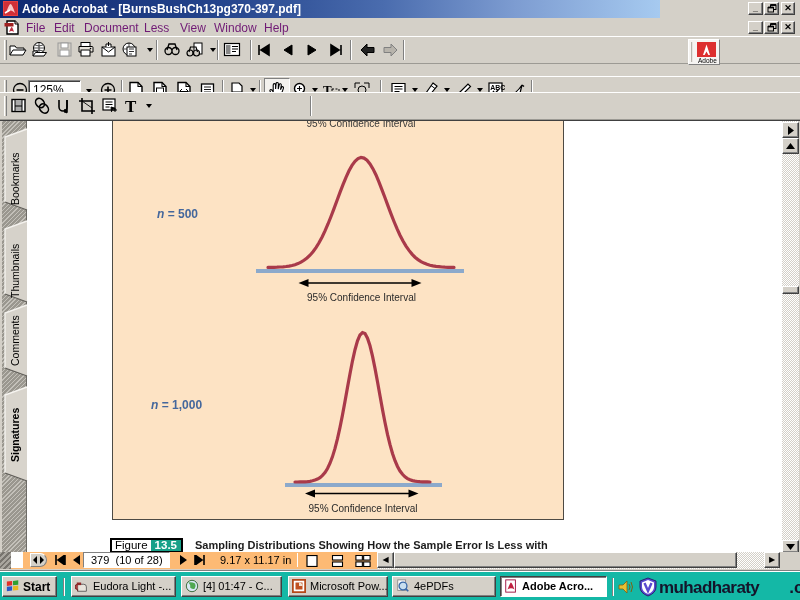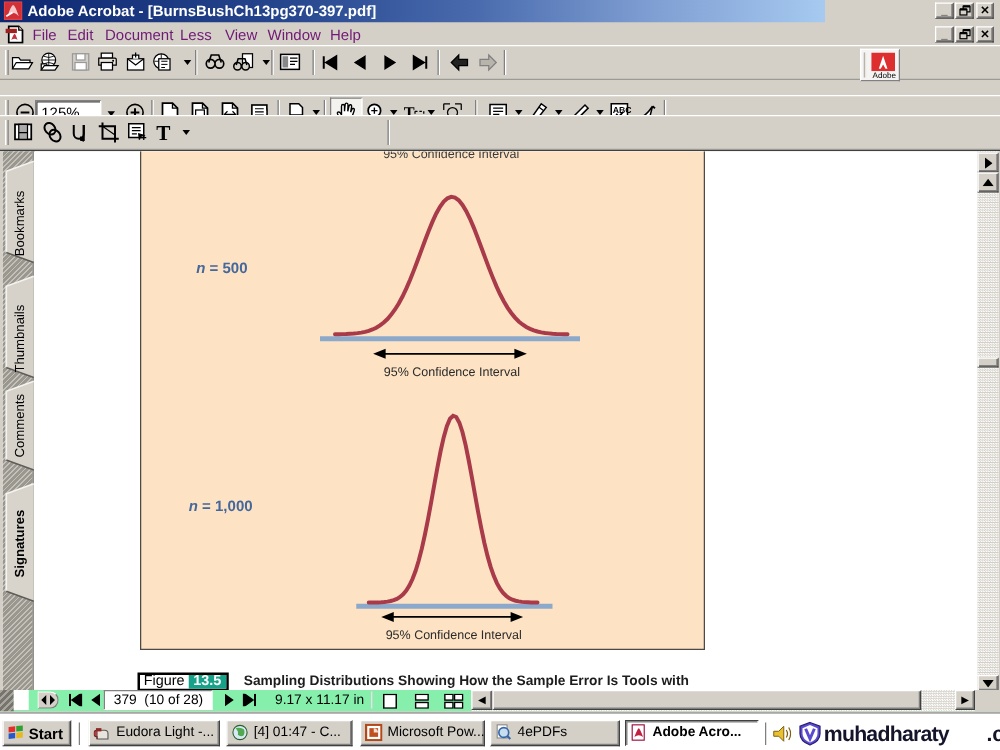--- a/index.html
+++ b/index.html
@@ -38,23 +38,23 @@
   #page-box { position:absolute; left:84px; top:0px; width:452px; height:399px;
     background:#fde3c4; border:1px solid #4d4a44; border-top:none; overflow:hidden; }
   
   #vscroll { left:782px; top:0px; width:17px; height:432px;
     background:conic-gradient(#fff 25%, #d4d0c8 0 50%, #fff 0 75%, #d4d0c8 0) 0 0/2px 2px; }
   .sbtn { position:absolute; background:#d4d0c8;
     border-top:1px solid #fff; border-left:1px solid #fff;
     border-right:1px solid #404040; border-bottom:1px solid #404040;
     box-shadow:inset -1px -1px 0 #808080; }
   
-  #statusrow { left:0; top:552px; width:800px; height:17px; background:#86efac; }
-  
-  #taskbar { left:0; top:571px; width:800px; height:29px; background:#ffffff;
+  #statusrow { left:0; top:552px; width:800px; height:17px; background:#fdba74; }
+  
+  #taskbar { left:0; top:571px; width:800px; height:29px; background:#14b8a6;
     border-top:1px solid #fff; box-shadow:0 -1px 0 #808080; }
   .task { position:absolute; top:4px; height:21px; background:#d4d0c8;
     border-top:1px solid #fff; border-left:1px solid #fff;
     border-right:1px solid #404040; border-bottom:1px solid #404040;
     box-shadow:inset -1px -1px 0 #808080;
     font-size:11px; color:#000; overflow:hidden; white-space:nowrap; }
   .task .ti { position:absolute; left:3px; top:2px; width:14px; height:14px; }
   .task .tt { position:absolute; left:21px; top:3px; }
 </style>
 </head>
@@ -367,21 +367,21 @@
         <text x="250" y="390.5" font-size="10" fill="#2a2a2a" text-anchor="middle">95% Confidence Interval</text>
 
         <text x="38" y="288" font-size="12" font-weight="bold" fill="#44679c"><tspan font-style="italic">n</tspan> = 1,000</text>
         </g>
       </svg>
     </div>
 
     <div class="abs" style="left:82px;top:417px;height:15px;border:2px solid #000;background:#fff;font-size:11.5px;line-height:11px;color:#000;">
       <span style="padding:0 3px;position:relative;top:0px;">Figure</span><span style="display:inline-block;background:#17a189;color:#fff;font-weight:bold;padding:0 4px;height:100%;">13.5</span>
     </div>
-    <div class="abs" style="left:167px;top:418px;font-size:11px;font-weight:bold;color:#1c1c1c;">Sampling Distributions Showing How the Sample Error Is Tools with</div>
+    <div class="abs" style="left:167px;top:418px;font-size:11px;font-weight:bold;color:#1c1c1c;">Sampling Distributions Showing How the Sample Error Is Less with</div>
   </div>
   <div id="vscroll" class="abs">
     <div class="sbtn" style="left:0;top:1px;width:17px;height:16px;"></div>
     <svg class="abs" style="left:5px;top:5px;width:7px;height:9px;" viewBox="0 0 7 9">
         <path d="M1,0 L7,4.5 L1,9 z" fill="#000"></path>
       </svg>
     <div class="sbtn" style="left:0;top:17px;width:17px;height:16px;"></div>
     <svg class="abs" style="left:4px;top:22px;width:9px;height:6px;" viewBox="0 0 9 6">
         <path d="M0,6 L4.5,0 L9,6 z" fill="#000"></path>
       </svg>

